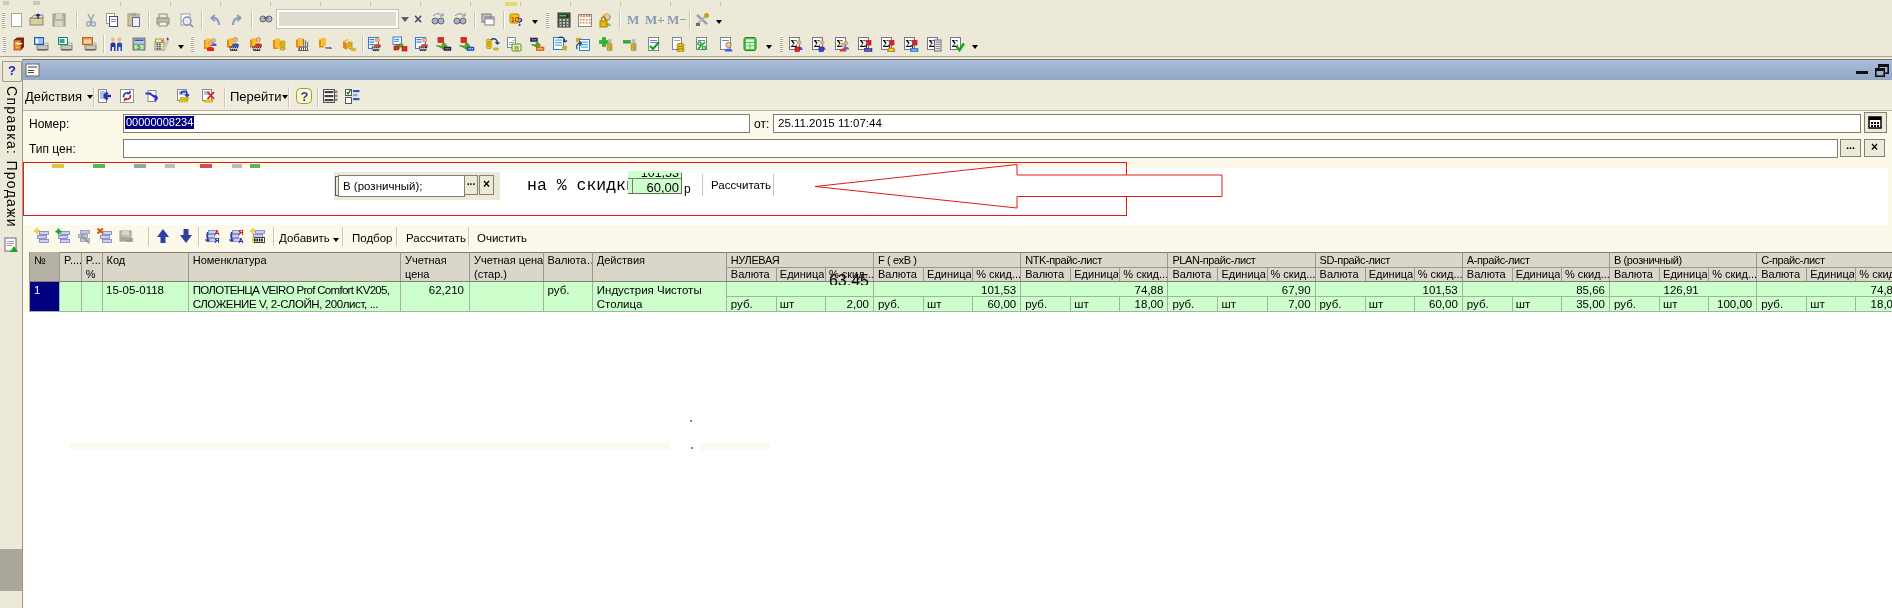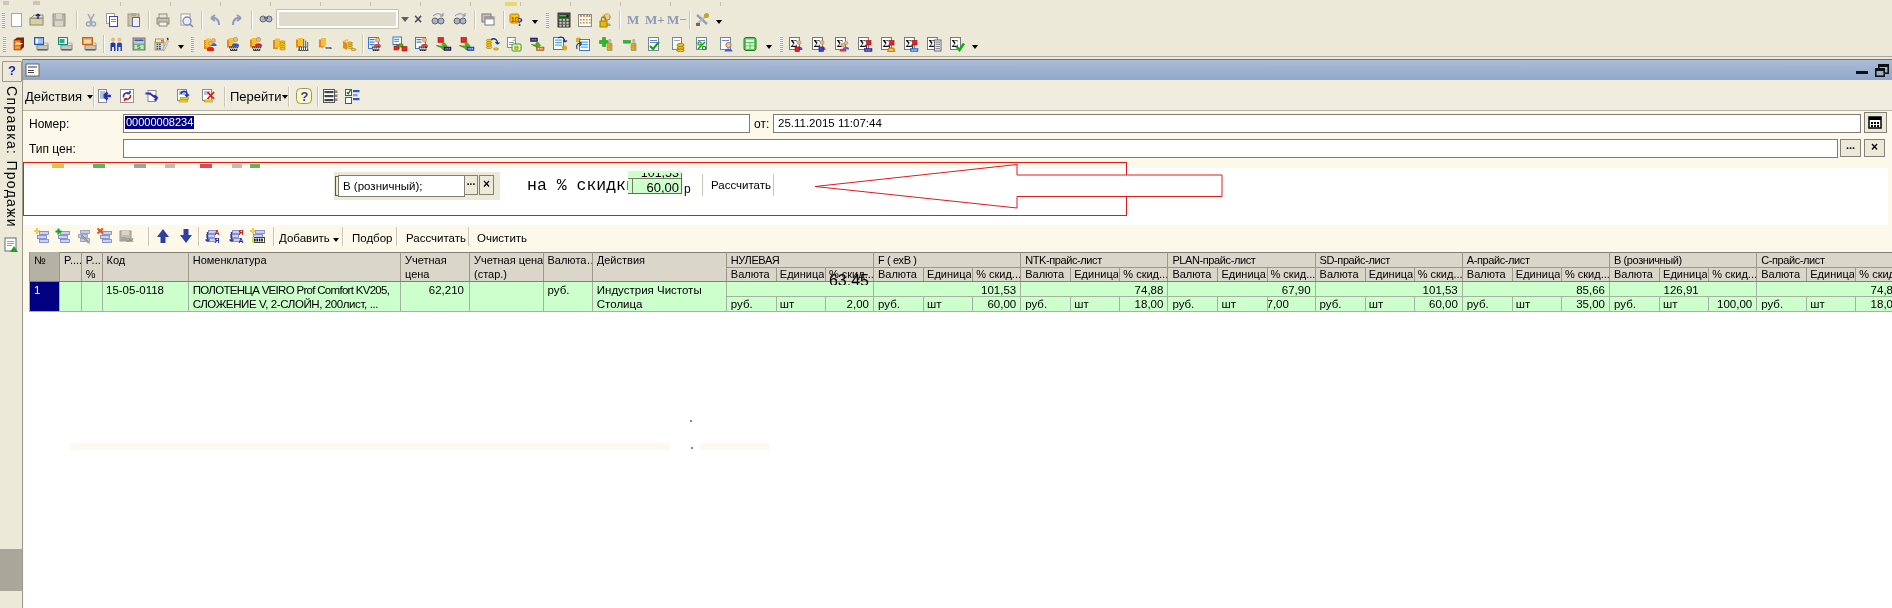--- a/index.html
+++ b/index.html
@@ -939,21 +939,21 @@
       <div style="position:absolute;left:878px;top:46px;width:42px;height:13px;font-size:11.5px;color:#000;overflow:hidden;white-space:nowrap">руб.</div>
       <div style="position:absolute;left:927.0666666666666px;top:46px;width:40px;height:13px;font-size:11.5px;color:#000;overflow:hidden;white-space:nowrap">шт</div>
       <div style="position:absolute;left:972.1333333333333px;top:46px;width:44.06666666666666px;height:13px;font-size:11.5px;color:#000;overflow:hidden;white-space:nowrap;text-align:right">60,00</div>
       <div style="position:absolute;left:1021.1999999999999px;top:32px;width:142.2px;height:13px;font-size:11.5px;color:#000;overflow:hidden;white-space:nowrap;text-align:right">74,88</div>
       <div style="position:absolute;left:1025.1999999999998px;top:46px;width:42px;height:13px;font-size:11.5px;color:#000;overflow:hidden;white-space:nowrap">руб.</div>
       <div style="position:absolute;left:1074.2666666666667px;top:46px;width:40px;height:13px;font-size:11.5px;color:#000;overflow:hidden;white-space:nowrap">шт</div>
       <div style="position:absolute;left:1119.3333333333333px;top:46px;width:44.06666666666666px;height:13px;font-size:11.5px;color:#000;overflow:hidden;white-space:nowrap;text-align:right">18,00</div>
       <div style="position:absolute;left:1168.3999999999999px;top:32px;width:142.2px;height:13px;font-size:11.5px;color:#000;overflow:hidden;white-space:nowrap;text-align:right">67,90</div>
       <div style="position:absolute;left:1172.3999999999999px;top:46px;width:42px;height:13px;font-size:11.5px;color:#000;overflow:hidden;white-space:nowrap">руб.</div>
       <div style="position:absolute;left:1221.4666666666665px;top:46px;width:40px;height:13px;font-size:11.5px;color:#000;overflow:hidden;white-space:nowrap">шт</div>
-      <div style="position:absolute;left:1266.5333333333333px;top:46px;width:44.06666666666666px;height:13px;font-size:11.5px;color:#000;overflow:hidden;white-space:nowrap;">7,00</div>
+      <div style="position:absolute;left:1266.5333333333333px;top:46px;width:44.06666666666666px;height:13px;font-size:11.5px;color:#000;overflow:hidden;white-space:nowrap;text-align:right">7,00</div>
       <div style="position:absolute;left:1315.6px;top:32px;width:142.2px;height:13px;font-size:11.5px;color:#000;overflow:hidden;white-space:nowrap;text-align:right">101,53</div>
       <div style="position:absolute;left:1319.6px;top:46px;width:42px;height:13px;font-size:11.5px;color:#000;overflow:hidden;white-space:nowrap">руб.</div>
       <div style="position:absolute;left:1368.6666666666665px;top:46px;width:40px;height:13px;font-size:11.5px;color:#000;overflow:hidden;white-space:nowrap">шт</div>
       <div style="position:absolute;left:1413.7333333333331px;top:46px;width:44.06666666666666px;height:13px;font-size:11.5px;color:#000;overflow:hidden;white-space:nowrap;text-align:right">60,00</div>
       <div style="position:absolute;left:1462.8px;top:32px;width:142.2px;height:13px;font-size:11.5px;color:#000;overflow:hidden;white-space:nowrap;text-align:right">85,66</div>
       <div style="position:absolute;left:1466.8px;top:46px;width:42px;height:13px;font-size:11.5px;color:#000;overflow:hidden;white-space:nowrap">руб.</div>
       <div style="position:absolute;left:1515.8666666666666px;top:46px;width:40px;height:13px;font-size:11.5px;color:#000;overflow:hidden;white-space:nowrap">шт</div>
       <div style="position:absolute;left:1560.9333333333334px;top:46px;width:44.06666666666666px;height:13px;font-size:11.5px;color:#000;overflow:hidden;white-space:nowrap;text-align:right">35,00</div>
       <div style="position:absolute;left:1610px;top:32px;width:142.2px;height:13px;font-size:11.5px;color:#000;overflow:hidden;white-space:nowrap;text-align:center">126,91</div>
       <div style="position:absolute;left:1614px;top:46px;width:42px;height:13px;font-size:11.5px;color:#000;overflow:hidden;white-space:nowrap">руб.</div>

